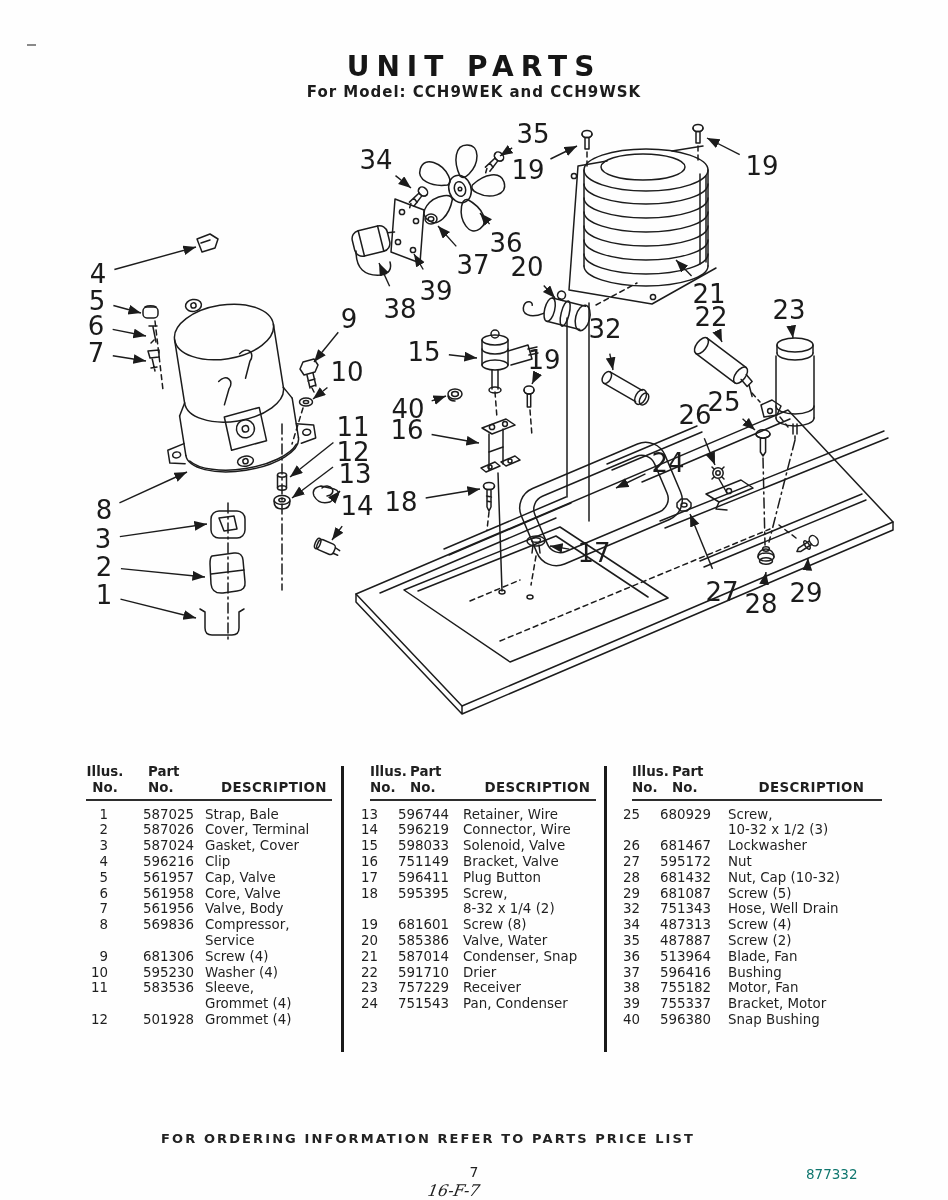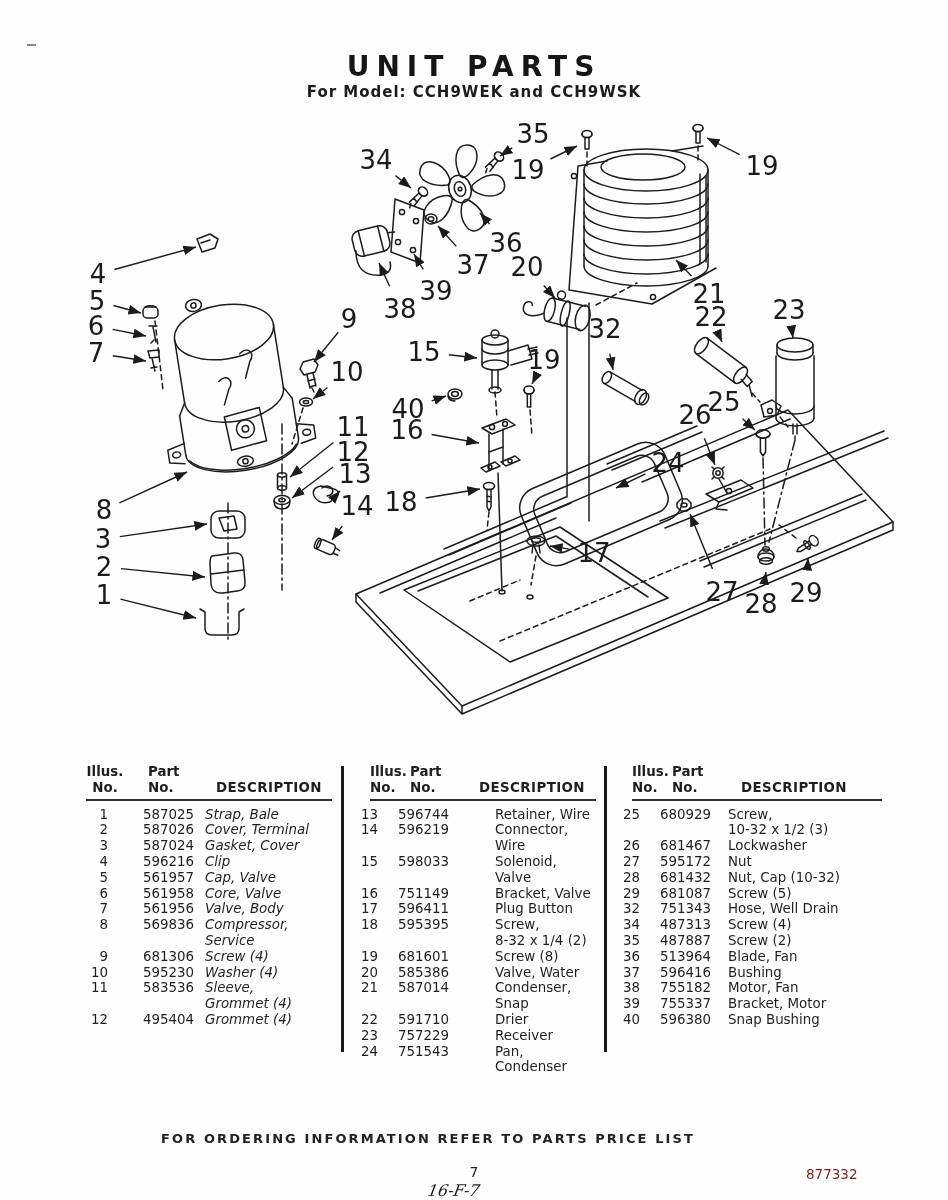--- a/index.html
+++ b/index.html
@@ -27,32 +27,32 @@
   .pcol.c2{left:354px;width:242px;}
   .pcol.c3{left:616px;width:266px;}
   .vdiv{position:absolute;top:766px;width:2.5px;height:286px;background:#1a1a1a;}
   .vdiv.d1{left:341px;} .vdiv.d2{left:604px;}
   .phead{display:grid;font-weight:bold;border-bottom:2.2px solid #2d2d2d;padding-bottom:3px;margin-left:16px;}
   .c1 .phead,.c1 .prow{grid-template-columns:38px 92px auto;}
   .c2 .phead,.c2 .prow{grid-template-columns:24px 85px auto;}
   .c3 .phead,.c3 .prow{grid-template-columns:24px 85px auto;}
   .hc-no{text-align:center;}
   .c1 .hc-part{padding-left:24px;} .c2 .hc-part,.c3 .hc-part{padding-left:16px;}
-  .hc-desc{text-align:left;letter-spacing:.4px;}
+  .hc-desc{text-align:center;letter-spacing:.4px;}
   .hc-desc .sp{visibility:hidden;}
   .column-rows{margin-top:6px;}
   .prow{display:grid;}
   .c-no{text-align:right;}
   .c1 .c-part{padding-left:29px;text-align:center;} .c2 .c-part,.c3 .c-part{padding-left:20px;}
-  .c1 .c-desc{padding-left:5px;font-style:italic;} .c2 .c-desc{padding-left:0;margin-left:32px;} .c3 .c-desc{padding-left:3px;}
+  .c1 .c-desc{padding-left:5px;} .c2 .c-desc{padding-left:0;} .c3 .c-desc{padding-left:3px;}
   
   .ordering-note{position:absolute;top:1131px;left:0;width:856px;text-align:center;
       font-size:13px;font-weight:bold;letter-spacing:2.1px;color:#222;}
   .page-number{position:absolute;top:1164px;left:0;width:948px;text-align:center;font-size:14px;}
-  .doc-number{position:absolute;top:1166px;left:806px;font-size:13.5px;color:#7f1d1d;}
+  .doc-number{position:absolute;top:1166px;left:806px;font-size:13.5px;color:#0f766e;}
   .handwritten{position:absolute;top:1181px;left:428px;font-family:"DejaVu Serif",serif;
       font-style:italic;font-size:16px;transform:skewX(-10deg);color:#222;}
 </style>
 </head>
 <body>
 
 <div class="page">
 
   <div class="scan-mark"></div>
 
@@ -493,21 +493,21 @@
           <span class="c-part">583536</span>
           <span class="c-desc">Sleeve,</span>
         </div>
         <div class="prow">
           <span class="c-no"></span>
           <span class="c-part"></span>
           <span class="c-desc">Grommet (4)</span>
         </div>
         <div class="prow">
           <span class="c-no">12</span>
-          <span class="c-part">495404</span>
+          <span class="c-part">501928</span>
           <span class="c-desc">Grommet (4)</span>
         </div>
       </div>
   </div>
 
   <div class="pcol c2">
     <div class="phead">
       <div class="hc-no">
           <div>Illus.</div>
           <div>No.</div>

